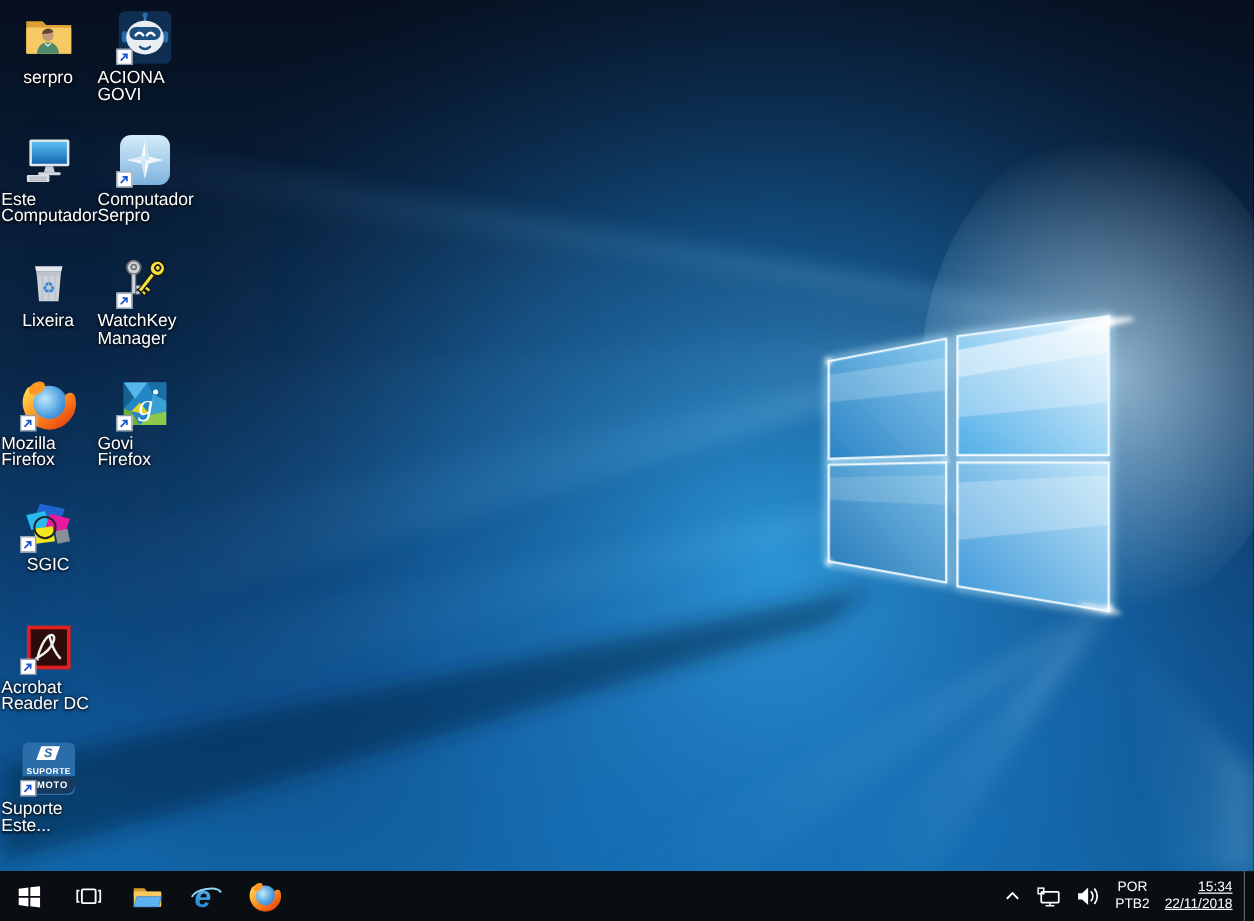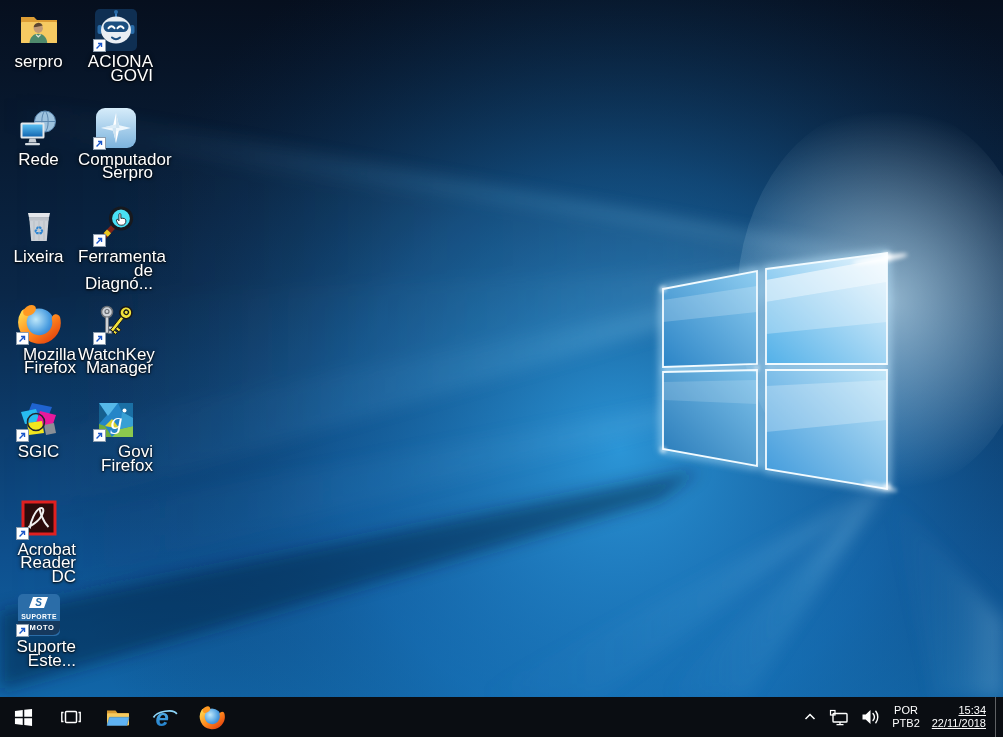--- a/index.html
+++ b/index.html
@@ -12,21 +12,21 @@
 
   
   #icon-grid{position:absolute;left:0;top:6px;display:grid;grid-auto-flow:column;
              grid-template-rows:repeat(7,97.5px);grid-template-columns:77px 77px;}
   .cell{display:flex;flex-direction:column;align-items:center;cursor:pointer;user-select:none;}
   .ic{width:44px;height:44px;margin:2px auto 3px;position:relative;flex:none;}
   .ic > svg{display:block;width:44px;height:44px;}
   .sc{position:absolute;left:-1px;bottom:0;width:13px;height:13px;background:#fff;
       border:1px solid #8b9cae;box-sizing:border-box;}
   .sc svg{display:block;width:11px;height:11px;}
-  .lbl{font-size:17px;line-height:13.5px;color:#fff;text-align:right;max-width:75px;
+  .lbl{font-size:14px;line-height:13.5px;color:#fff;text-align:left;max-width:75px;
        text-shadow:0 1px 2px rgba(0,0,0,.95),0 0 4px rgba(0,0,0,.8);}
 
   
   #taskbar{position:absolute;left:0;bottom:0;width:1003px;height:40px;background:#0a0d12;
            display:flex;align-items:stretch;z-index:5;}
   .tbtn{width:47px;flex:none;display:flex;align-items:center;justify-content:center;
         background:transparent;border:none;padding:0;cursor:pointer;}
   #tray{margin-left:auto;display:flex;align-items:stretch;}
   .traybtn{display:flex;align-items:center;justify-content:center;padding:0 6px;cursor:pointer;}
   .stack{display:flex;flex-direction:column;justify-content:center;color:#fff;font-size:11px;
@@ -151,40 +151,40 @@
             <rect x="4" y="14" width="36" height="21" rx="1" fill="#f6ca62"></rect>
             <circle cx="21.3" cy="20.3" r="4.6" fill="#c09a77"></circle>
             <path d="M16.6 19.2a4.9 4.9 0 0 1 9.2-1.7c-2.2.9-6.1 1.5-9.2 1.7z" fill="#5c4632"></path>
             <path d="M12.5 35c.3-6 4.2-9.3 8.8-9.3s8.6 3.3 8.9 9.3z" fill="#4f8a6c"></path>
             <path d="M19 26.6l2.3 2.2 2.3-2.2" stroke="#e8e4da" stroke-width="1.2" fill="none"></path>
           </svg>
         </div>
         <div class="lbl">serpro</div>
       </div>
 
-
       <div class="cell">
         <div class="ic">
           <svg viewBox="0 0 44 44">
             <defs>
-                <linearGradient id="g-scr2" x1="0" y1="0" x2="0" y2="1">
+                <linearGradient id="g-scr1" x1="0" y1="0" x2="0" y2="1">
               <stop offset="0" stop-color="#5bc0f2"></stop>
                   <stop offset="1" stop-color="#1468b2"></stop>
                 </linearGradient>
               </defs>
-            <circle cx="28" cy="15.5" r="10.5" fill="#9dc2de"></circle>
-            <path d="M17.5 15.5h21M28 5a10.5 10.5 0 0 1 0 21M28 5a10.5 10.5 0 0 0 0 21M28 5c4.2 2.8 4.2 18.2 0 21M28 5c-4.2 2.8-4.2 18.2 0 21" stroke="#5c88b0" stroke-width="1" fill="none"></path>
-            <rect x="3.5" y="16.5" width="24" height="16" rx="1.5" fill="#e3e8ec"></rect>
-            <rect x="5.5" y="18.5" width="20" height="12" fill="url(#g-scr2)"></rect>
-            <path d="M12.5 32.5h6l1 4h-8z" fill="#c9cfd6"></path>
-            <rect x="8" y="37" width="15" height="2.2" rx="1" fill="#d4dae0"></rect>
-          </svg>
-        </div>
-        <div class="lbl">Rede</div>
-      </div>
+            <rect x="6.5" y="5.5" width="32" height="21.5" rx="1.5" fill="#e3e8ec"></rect>
+            <rect x="8.5" y="7.5" width="28" height="17.5" fill="url(#g-scr1)"></rect>
+            <path d="M19.5 27h6l1.4 5h-8.8z" fill="#c9cfd6"></path>
+            <rect x="13.5" y="31.8" width="18" height="2.4" rx="1" fill="#d4dae0"></rect>
+            <rect x="4.5" y="34" width="18" height="5.5" rx="1" fill="#dbe0e5"></rect>
+            <path d="M6.5 35.7h14M6.5 37.1h14M6.5 38.5h14" stroke="#aab2bb" stroke-width="0.8"></path>
+          </svg>
+        </div>
+        <div class="lbl">Este Computador</div>
+      </div>
+
 
       <div class="cell">
         <div class="ic">
           <svg viewBox="0 0 44 44">
             <path d="M11 10h22l-.9 4.2H11.9z" fill="#e4e7eb"></path>
             <path d="M12.2 14.2h19.6l-2 23.8H14.2z" fill="#ccd1d7"></path>
             <path d="M12.2 14.2h19.6l-.3 3.4H12.5z" fill="#bcc2c9"></path>
             <path d="M17 18v19M22 18v19.6M27 18v19" stroke="#bcc2c9" stroke-width="1.2"></path>
             <text x="22" y="31.5" text-anchor="middle" font-size="12" fill="#2f86d2" font-family="DejaVu Sans">♻</text>
           </svg>
@@ -315,36 +315,20 @@
           </svg>
           <span class="sc">
             <svg viewBox="0 0 13 13">
                 <path d="M3 10L8.8 4.2M4.8 4.1h4.1v4.1" stroke="#1a56c8" stroke-width="1.6" fill="none"></path>
               </svg>
           </span>
         </div>
         <div class="lbl">Computador Serpro</div>
       </div>
 
-      <div class="cell">
-        <div class="ic">
-          <svg viewBox="0 0 44 44">
-            <line x1="19" y1="24" x2="8" y2="36" stroke="#7c2418" stroke-width="5.5" stroke-linecap="round"></line>
-            <line x1="15" y1="28.4" x2="11.8" y2="31.8" stroke="#e8c820" stroke-width="5.5"></line>
-            <circle cx="27" cy="15.5" r="10.5" fill="#49e0f4" stroke="#17191e" stroke-width="3.2"></circle>
-            <path d="M24.5 21.5c-1.6-2-2.7-4.6-1.6-5.1.8-.4 1.6.6 2 1.4v-6.2c0-1.4 2-1.4 2 0v3.8c2.6-.5 5 .1 5 2.5 0 2.4-1.5 4.3-4 4.3-1.8 0-2.7-.3-3.4-.7z" fill="#ffffff" stroke="#17191e" stroke-width="0.9"></path>
-          </svg>
-          <span class="sc">
-            <svg viewBox="0 0 13 13">
-                <path d="M3 10L8.8 4.2M4.8 4.1h4.1v4.1" stroke="#1a56c8" stroke-width="1.6" fill="none"></path>
-              </svg>
-          </span>
-        </div>
-        <div class="lbl">Ferramenta de Diagnó...</div>
-      </div>
 
       <div class="cell">
         <div class="ic">
           <svg viewBox="0 0 44 44">
             <circle cx="13" cy="11" r="5.5" fill="#cfd3d8" stroke="#6a6f76" stroke-width="1.5"></circle>
             <circle cx="13" cy="10.5" r="2" fill="none" stroke="#6a6f76" stroke-width="1.2"></circle>
             <rect x="11.4" y="16" width="3.2" height="16" fill="#cfd3d8" stroke="#6a6f76" stroke-width="0.8"></rect>
             <rect x="14.6" y="25.5" width="4" height="2.6" fill="#cfd3d8" stroke="#6a6f76" stroke-width="0.8"></rect>
             <rect x="14.6" y="29.8" width="3.2" height="2.5" fill="#cfd3d8" stroke="#6a6f76" stroke-width="0.8"></rect>
             <g transform="rotate(38 27 18)">

